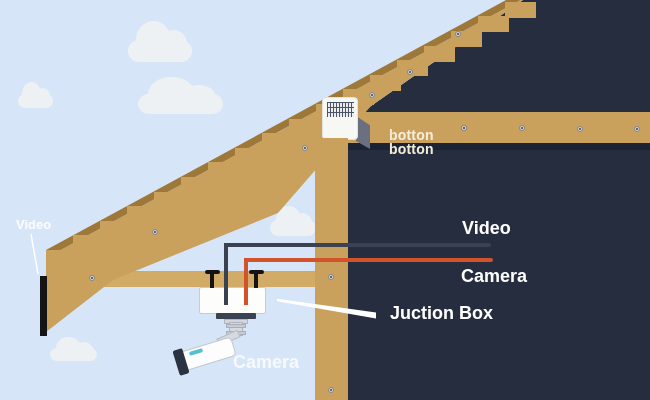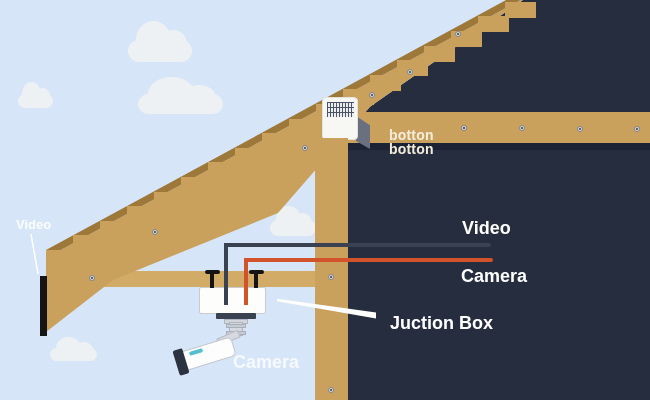--- a/index.html
+++ b/index.html
@@ -135,16 +135,16 @@
   <div class="abs" style="left:189px;top:350px;width:14px;height:4px;background:var(--camera-teal);border-radius:2px;transform:rotate(-17deg);opacity:.85;"></div>
 
   <svg class="overlay" width="650" height="400">
     <line x1="31" y1="234" x2="38" y2="274" stroke="#ffffff" stroke-width="1.5"></line>
     <polygon points="277,298.8 376,312.5 376,318.5 277,301.2" fill="#ffffff"></polygon>
   </svg>
 
   <div class="lbl" style="left:16px;top:217px;font-size:13px;font-weight:600;opacity:.92;">Video</div>
   <div class="lbl" style="left:462px;top:218px;">Video</div>
   <div class="lbl" style="left:461px;top:266px;">Camera</div>
-  <div class="lbl" style="left:390px;top:313px;">Juction Box</div>
+  <div class="lbl" style="left:390px;top:303px;">Juction Box</div>
   <div class="lbl" style="left:233px;top:352px;opacity:.78;">Camera</div>
 
 </div>
 
 </body></html>

